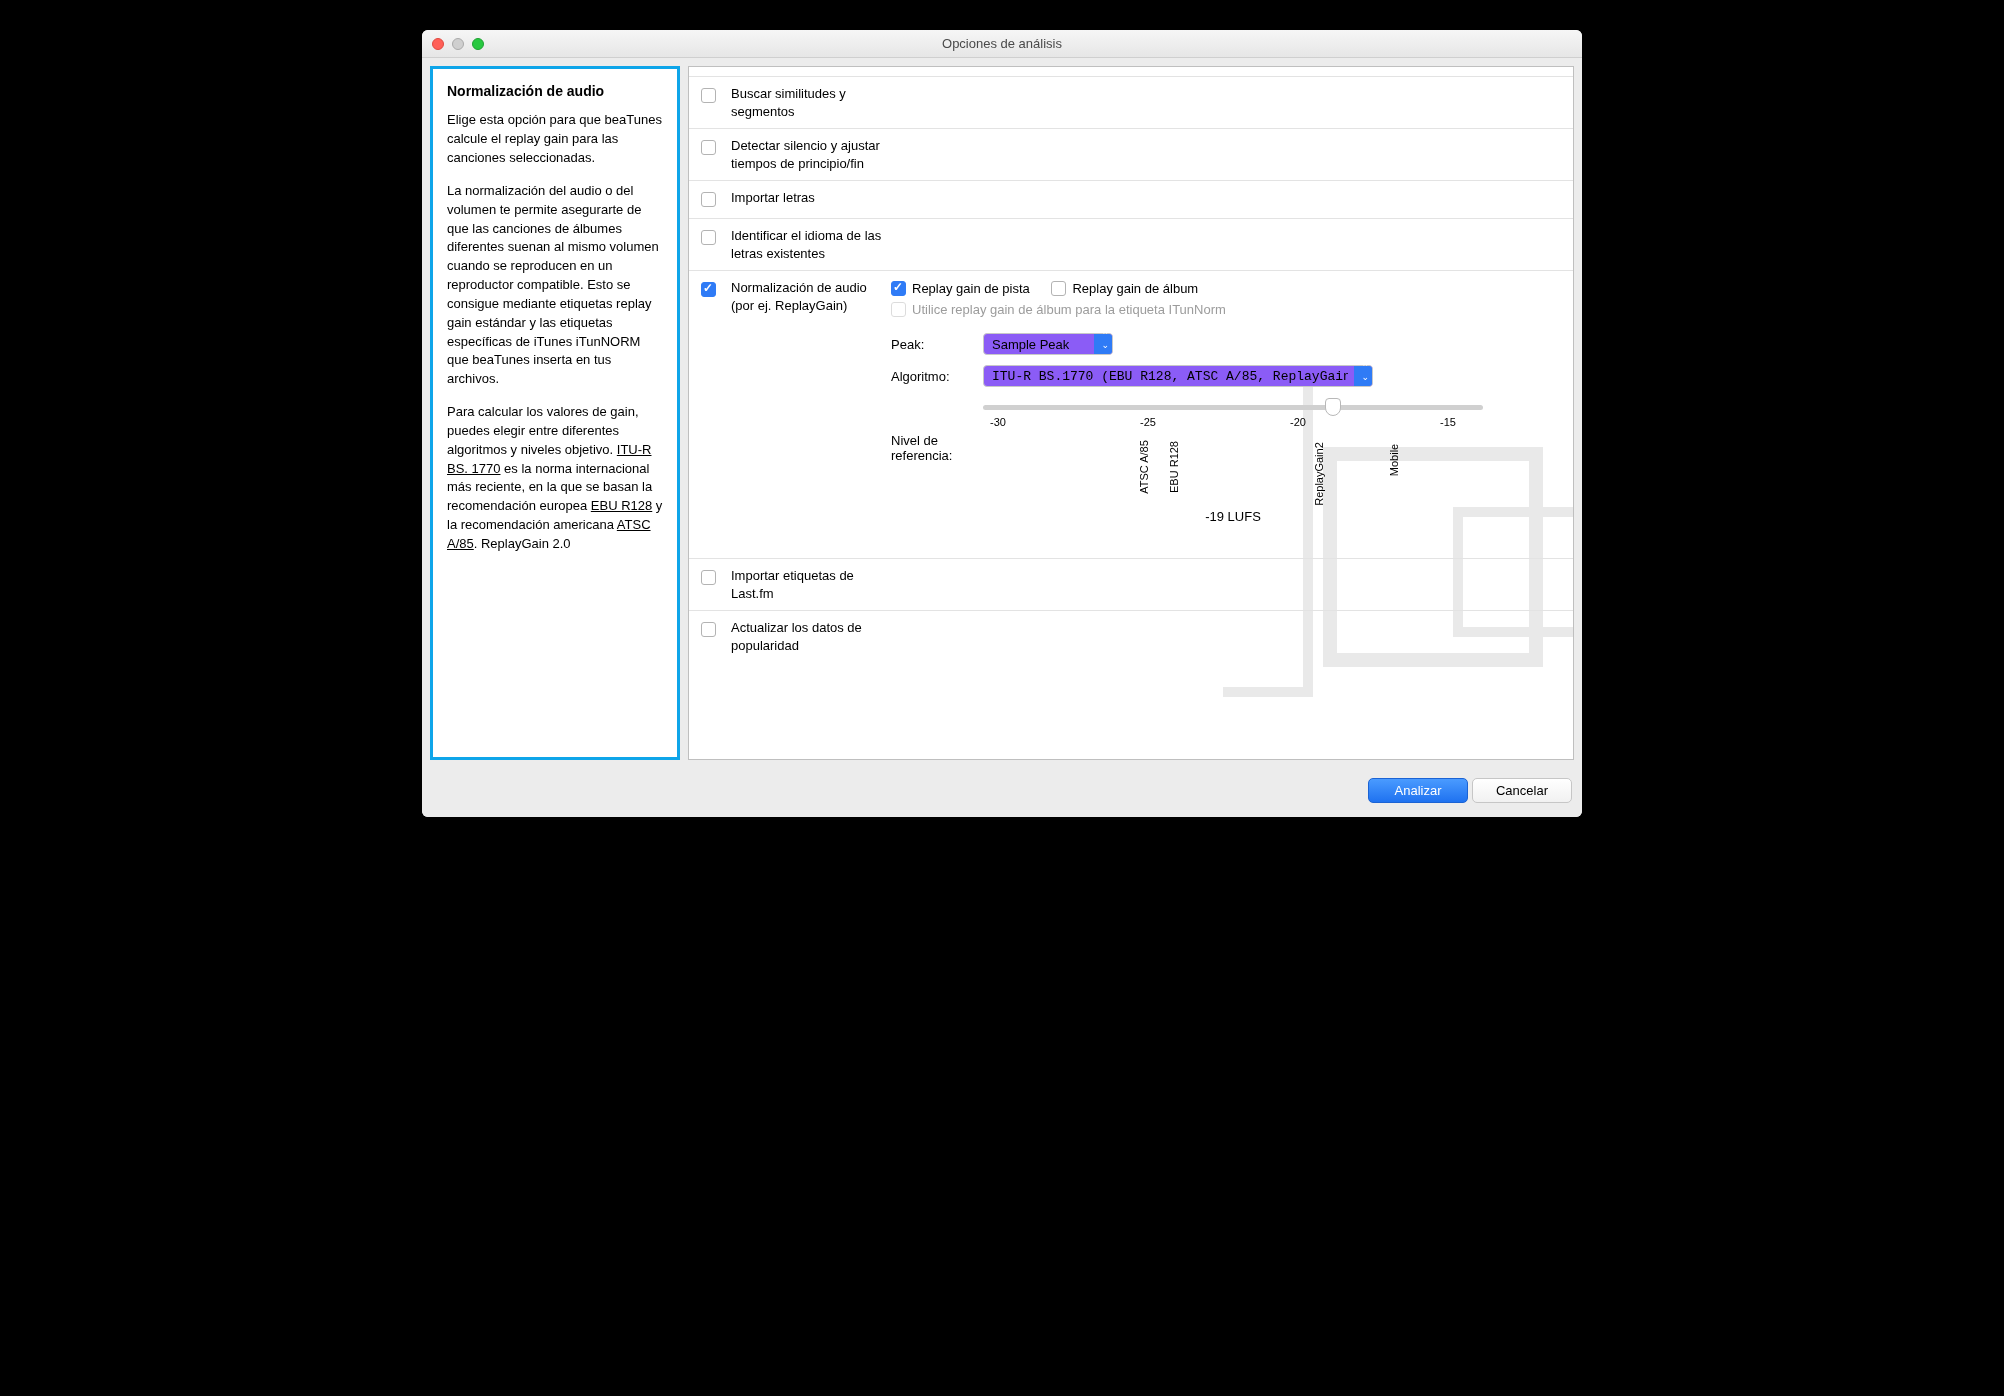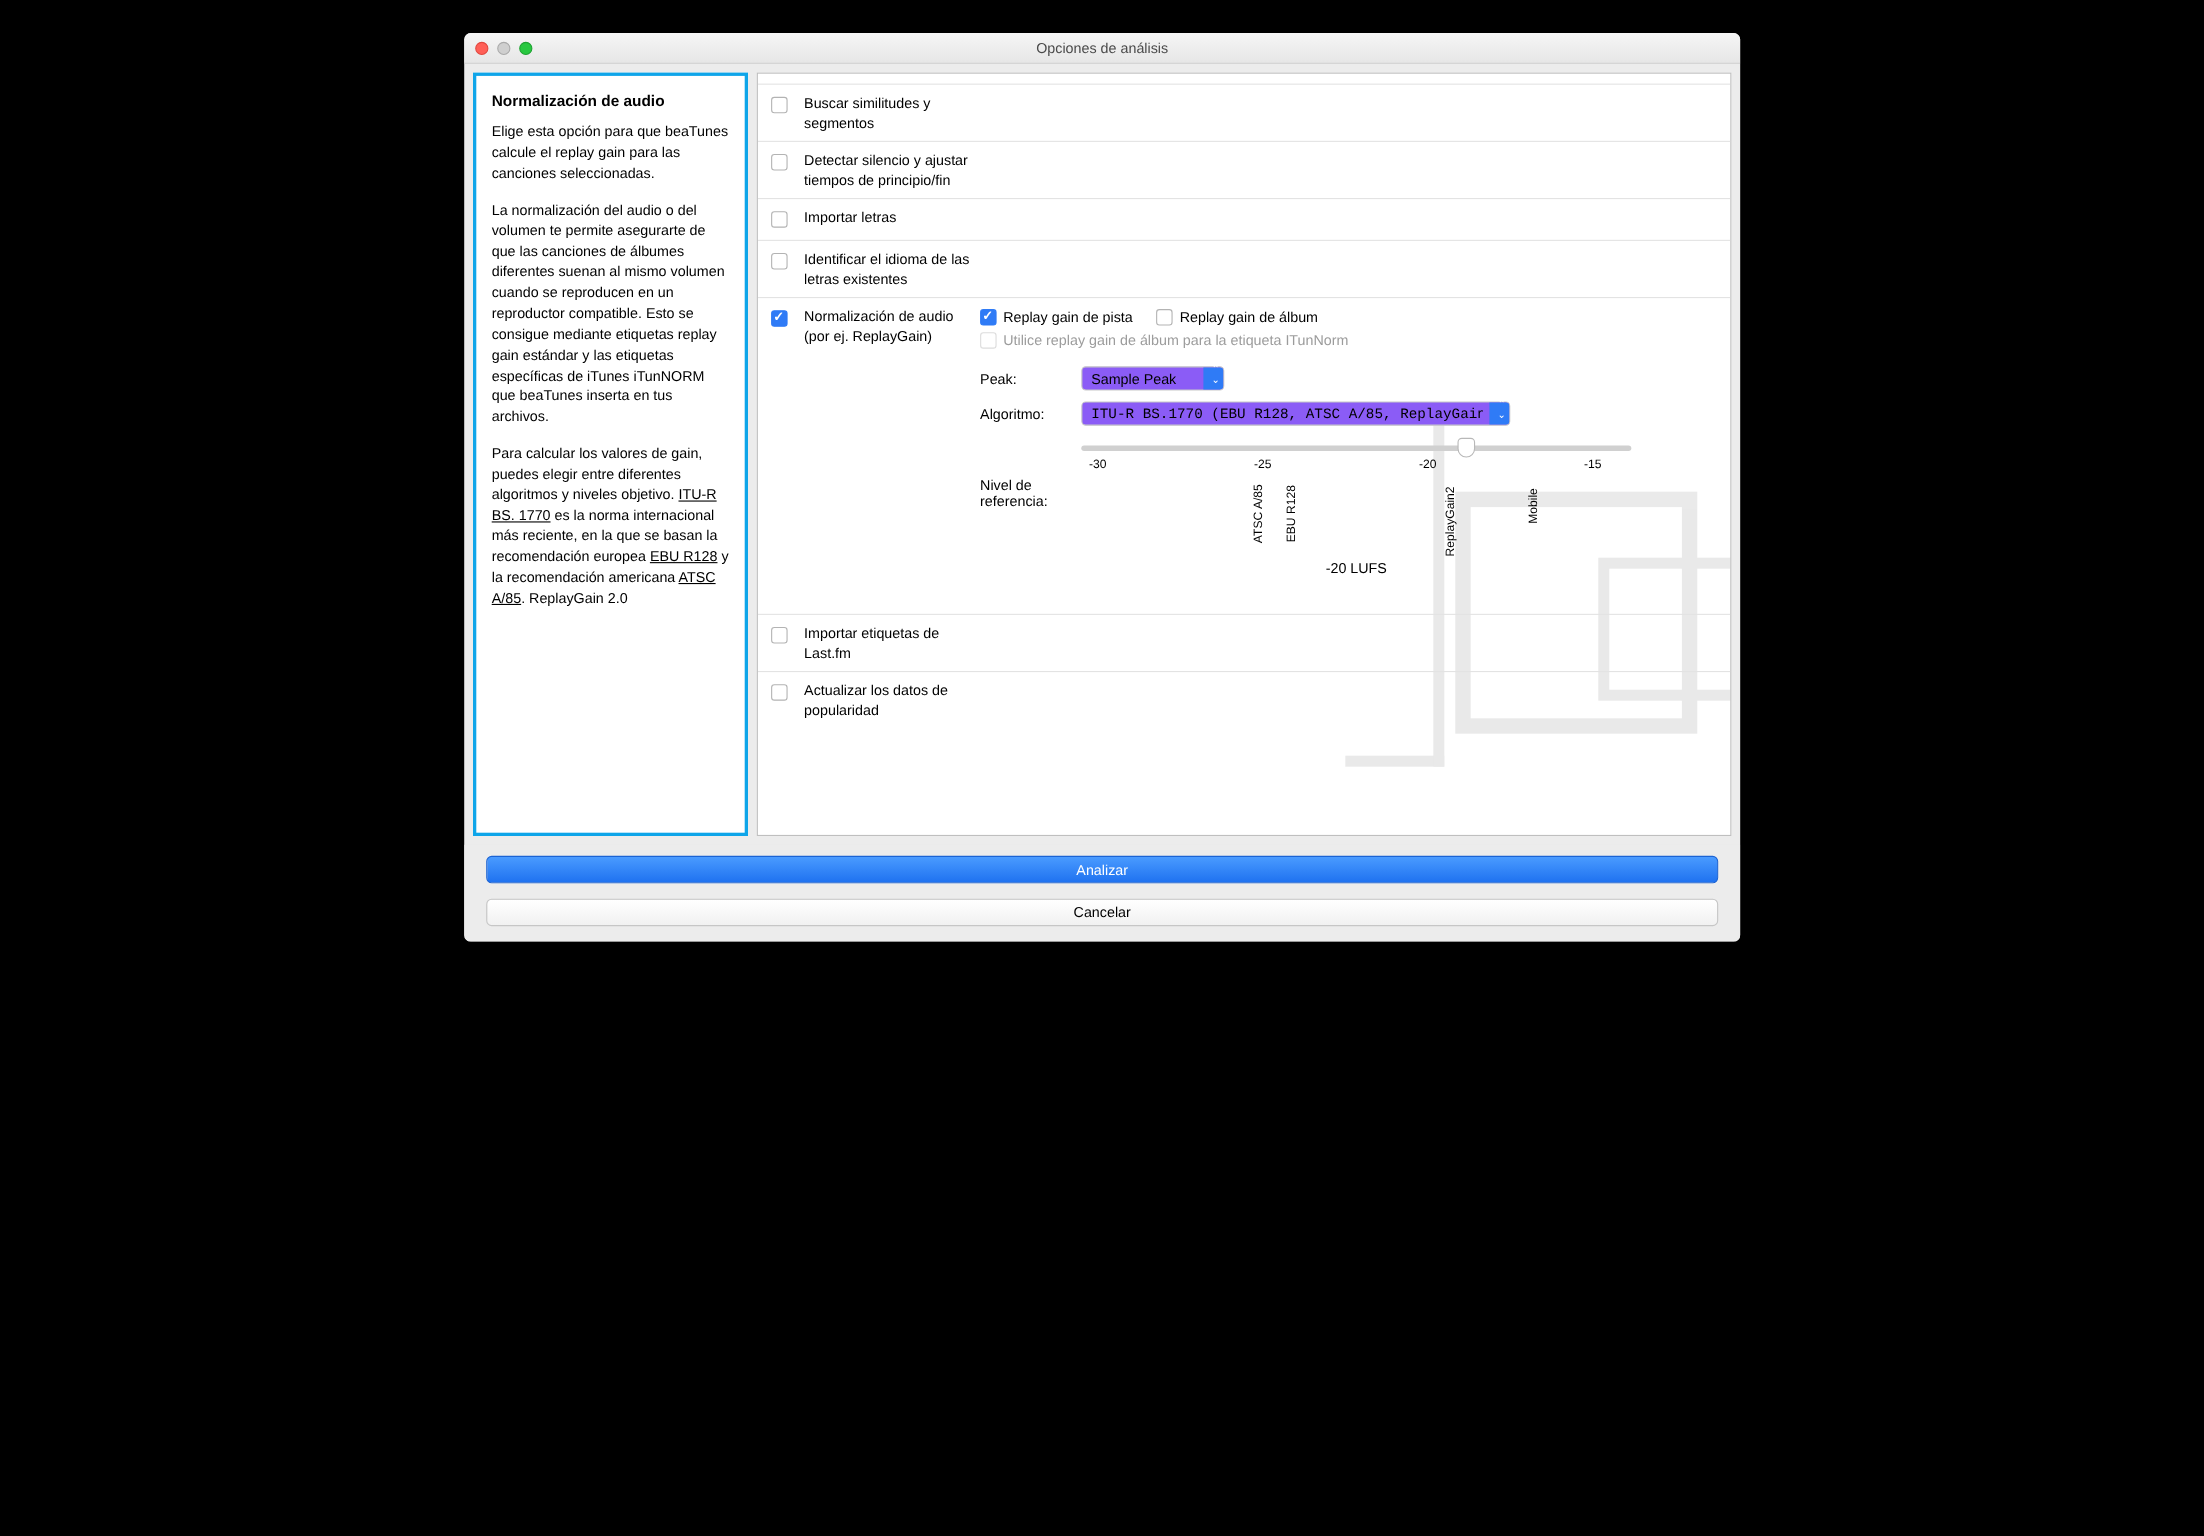--- a/index.html
+++ b/index.html
@@ -157,24 +157,23 @@
   position:absolute;
   right:0; top:0; bottom:0;
   width:510px;
   pointer-events:none;
   opacity:0.18;
 }
 .overlay-art .sq { position:absolute; border:14px solid #888; }
 .footer {
   display:flex;
   justify-content:flex-end;
-  gap:14px;
-  padding:10px 20px 14px;
+  gap:4px;
+  padding:10px 10px 14px;
   background:#ececec;
-  flex-direction:column;
 }
 .btn {
   min-width:100px;
   padding:4px 18px;
   border-radius:5px;
   border:1px solid #c6c6c6;
   background:linear-gradient(#fff,#f1f1f1);
   font-size:13px;
   cursor:pointer;
 }
@@ -294,21 +293,21 @@
                 <div class="slider-ticks">
                   <div class="tick-num" style="left:3%;">-30</div>
                   <div class="tick-num" style="left:33%;">-25</div>
                   <div class="tick-num" style="left:63%;">-20</div>
                   <div class="tick-num" style="left:93%;">-15</div>
                   <div class="tick-v" style="left:35%; top:45px;"><span>ATSC A/85</span></div>
                   <div class="tick-v" style="left:41%; top:45px;"><span>EBU R128</span></div>
                   <div class="tick-v" style="left:70%; top:52px;"><span>ReplayGain2</span></div>
                   <div class="tick-v" style="left:85%; top:38px;"><span>Mobile</span></div>
                 </div>
-                <div class="lufs">-20 LUFS</div>
+                <div class="lufs">-19 LUFS</div>
               </div>
             </div>
 
           </div>
         </div>
 
         <div class="row">
           <div class="cb"><input type="checkbox" class="mac" style=""></div>
           <div class="label">Importar etiquetas de Last.fm</div>
         </div>

